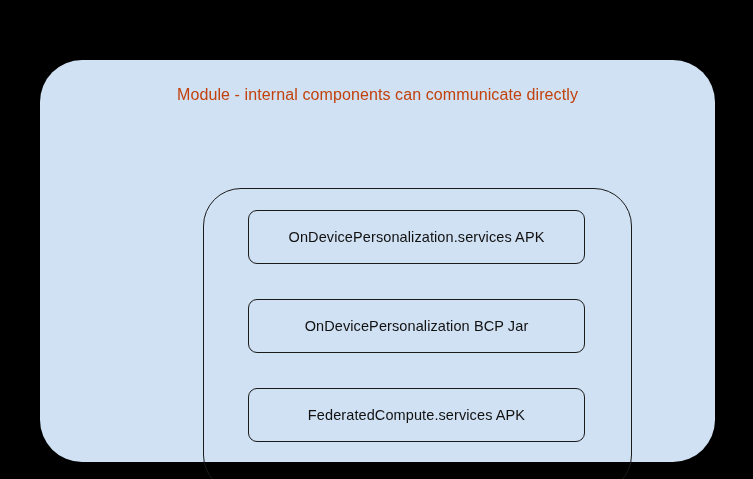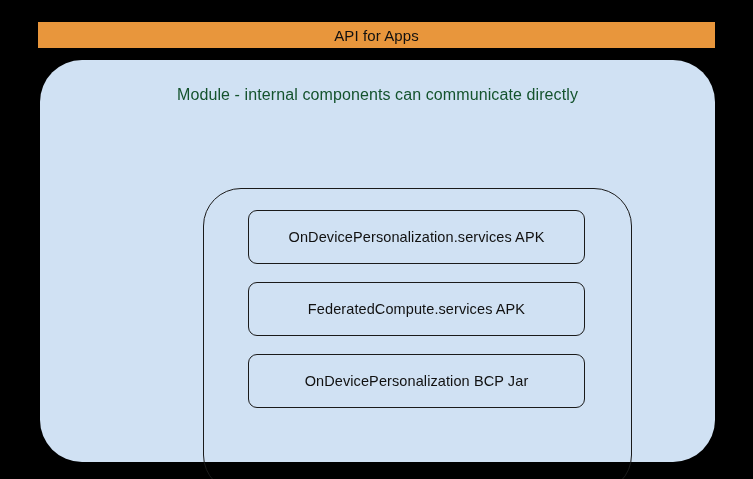--- a/index.html
+++ b/index.html
@@ -53,21 +53,21 @@
     border-radius: 42px;
   }
 
   .module-title {
     position: absolute;
     left: 0;
     top: 26px;
     width: 100%;
     text-align: center;
     font-size: 16px;
-    color: #14532d;
+    color: #c2410c;
     letter-spacing: 0.1px;
   }
 
   
   .inner-container {
     position: absolute;
     left: 163px;
     top: 128px;
     width: 429px;
     height: 305px;
@@ -78,21 +78,21 @@
   }
 
   
   .components {
     position: absolute;
     left: 208px;
     top: 150px;
     width: 337px;
     display: flex;
     flex-direction: column;
-    gap: 18px;
+    gap: 35px;
   }
 
   .component-box {
     width: 337px;
     height: 54px;
     box-sizing: border-box;
     background: #d0e1f3;
     border: 1.3px solid #1a1a1a;
     border-radius: 9px;
     display: flex;
@@ -106,40 +106,37 @@
     letter-spacing: 0.1px;
     line-height: 1;
     white-space: nowrap;
   }
 </style>
 </head>
 <body>
 
 <div id="canvas">
 
-  <div class="api-banner">
-    <span class="api-banner-label">API for Apps</span>
-  </div>
 
   <div class="module-box">
 
     <div class="module-title">Module - internal components can communicate directly</div>
 
     <div class="inner-container"></div>
 
     <div class="components">
 
       <div class="component-box">
         <span class="component-label">OnDevicePersonalization.services APK</span>
       </div>
 
       <div class="component-box">
-        <span class="component-label">FederatedCompute.services APK</span>
+        <span class="component-label">OnDevicePersonalization BCP Jar</span>
       </div>
 
       <div class="component-box">
-        <span class="component-label">OnDevicePersonalization BCP Jar</span>
+        <span class="component-label">FederatedCompute.services APK</span>
       </div>
 
 
     </div>
   </div>
 </div>
 
 </body></html>

